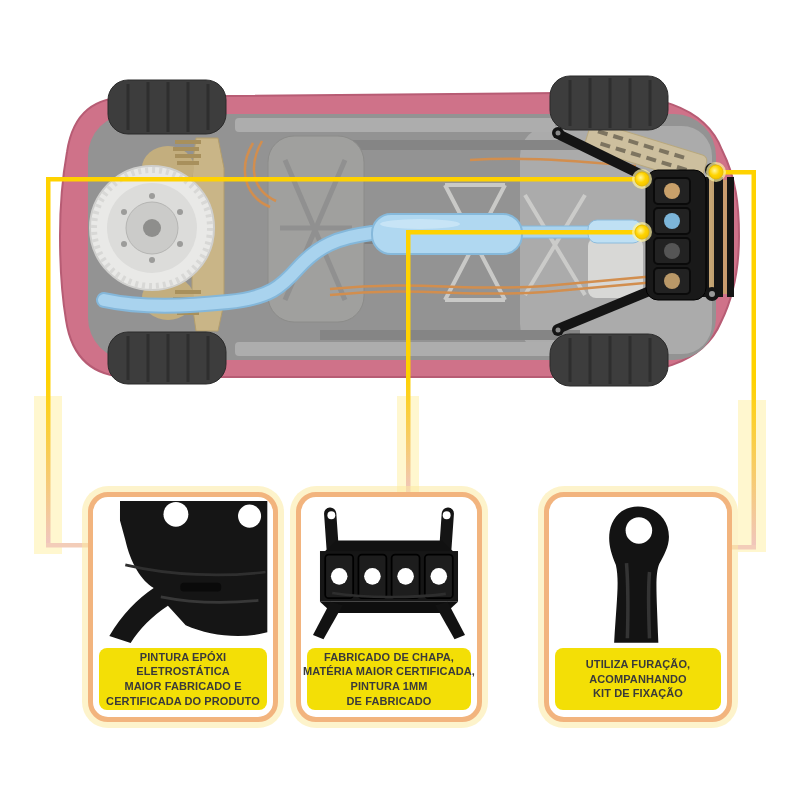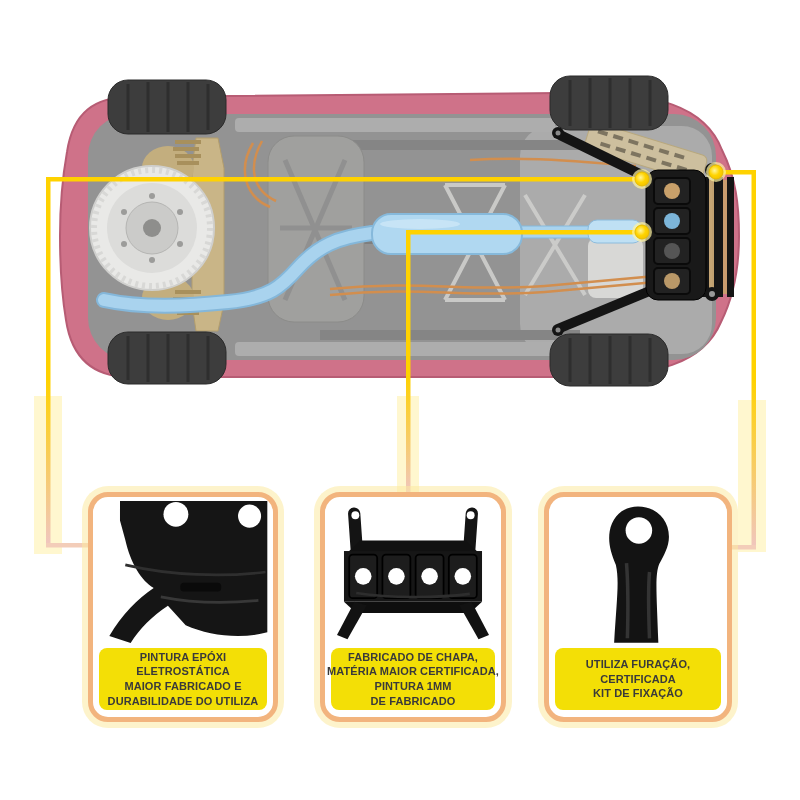--- a/index.html
+++ b/index.html
@@ -10,21 +10,21 @@
         border:5px solid #f2b47e;border-radius:20px;
         box-shadow:0 0 0 6px rgba(251,233,160,.55);
         display:flex;flex-direction:column;z-index:2;}
   .card .photo{flex:1;overflow:hidden;border-radius:14px 14px 0 0;
         display:flex;align-items:center;justify-content:center;}
   .caption{height:62px;margin:2px 6px 7px 6px;background:#f3df06;border-radius:8px;
         display:flex;flex-direction:column;align-items:center;justify-content:center;
         text-align:center;font-size:11px;line-height:14.6px;font-weight:700;
         color:#3a3a3a;letter-spacing:.1px;white-space:nowrap;}
   #card1{left:88px;width:180px;}
-  #card2{left:320px;width:176px;}
+  #card2{left:296px;width:176px;}
   #card3{left:544px;width:178px;}
 </style>
 </head>
 <body>
 
 <div class="stage">
 
   <svg class="scene" width="800" height="800" viewBox="0 0 800 800">
     <defs>
       <linearGradient id="gradV" x1="0" y1="0" x2="0" y2="1">
@@ -219,21 +219,21 @@
         <circle cx="170" cy="17" r="13" fill="#fff"></circle>
         <path d="M30 72 C80 84 140 86 188 80" stroke="#2f2f2f" stroke-width="3" fill="none"></path>
         <path d="M70 108 C100 114 140 116 180 112" stroke="#383838" stroke-width="3" fill="none"></path>
         <rect x="92" y="92" width="46" height="10" rx="4" fill="#0a0a0a"></rect>
       </svg>
     </div>
     <div class="caption">
       <span>PINTURA EPÓXI</span>
       <span>ELETROSTÁTICA</span>
       <span>MAIOR FABRICADO E</span>
-      <span>DURABILIDADE DO UTILIZA</span>
+      <span>CERTIFICADA DO PRODUTO</span>
     </div>
   </div>
 
   <div class="card" id="card2">
     <div class="photo">
       <svg width="166" height="140" viewBox="0 0 190 160">
         <g fill="#141414">
           <rect x="22" y="6" width="14" height="54" rx="7" transform="rotate(-4 29 32)"></rect>
           <rect x="154" y="6" width="14" height="54" rx="7" transform="rotate(4 161 32)"></rect>
         </g>
@@ -269,18 +269,18 @@
     <div class="photo">
       <svg width="168" height="142" viewBox="0 0 190 160">
         <path d="M95 6 C116 6 130 21 130 40 C130 52 124 61 119 71 C114 84 116 102 118 160
                  L68 160 C71 110 74 90 70 72 C64 58 61 46 63 34 C66 17 78 6 95 6 Z" fill="#131313"></path>
         <circle cx="96" cy="33" r="15" fill="#fff"></circle>
         <path d="M82 70 C84 96 84 120 83 155 M108 80 C106 104 107 128 108 155" stroke="#343434" stroke-width="4" fill="none"></path>
       </svg>
     </div>
     <div class="caption">
       <span>UTILIZA FURAÇÃO,</span>
-      <span>CERTIFICADA</span>
+      <span>ACOMPANHANDO</span>
       <span>KIT DE FIXAÇÃO</span>
     </div>
   </div>
 
 </div>
 
 </body></html>

